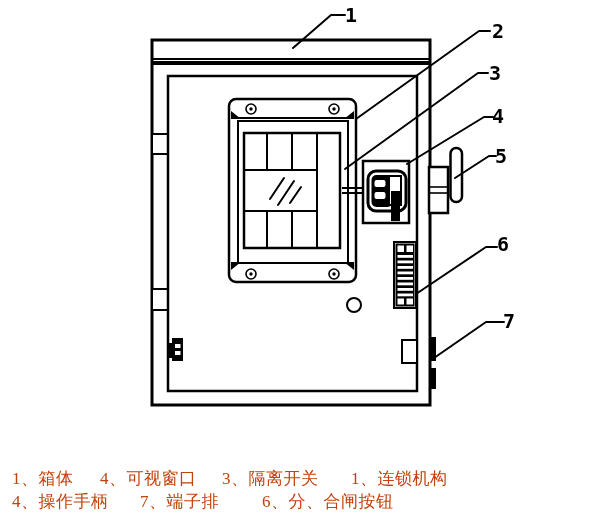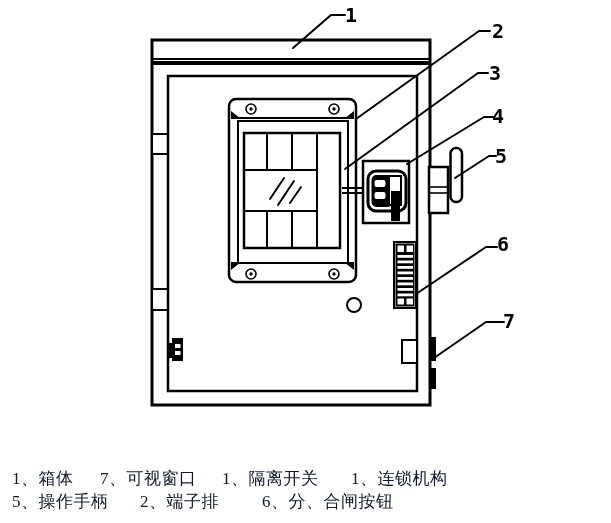--- a/index.html
+++ b/index.html
@@ -6,21 +6,21 @@
   .stage{
     position:relative;width:611px;height:523px;background:#ffffff;
     font-family:"Liberation Serif",serif;overflow:hidden;
   }
   .diagram-svg{position:absolute;left:0;top:0;}
   .callout{
     position:absolute;font-family:"DejaVu Sans Mono",monospace;
     font-size:20px;font-weight:700;color:#000;line-height:1;
   }
   .legend-item{
-    position:absolute;font-size:17px;color:#0f172a;white-space:nowrap;
+    position:absolute;font-size:17px;color:#c2410c;white-space:nowrap;
     font-family:"Liberation Serif",serif;line-height:1.2;letter-spacing:0.5px;
   }
 </style>
 </head>
 <body>
 
 <div class="stage">
 
   <svg class="diagram-svg" width="611" height="523" viewBox="0 0 611 523">
 
@@ -144,21 +144,21 @@
   <span class="callout" style="left:345px;top:5px">1</span>
   <span class="callout" style="left:492px;top:21px">2</span>
   <span class="callout" style="left:489px;top:63px">3</span>
   <span class="callout" style="left:492px;top:106px">4</span>
   <span class="callout" style="left:495px;top:146px">5</span>
   <span class="callout" style="left:497px;top:234px">6</span>
   <span class="callout" style="left:503px;top:311px">7</span>
 
   <div>
     <span class="legend-item" style="left:12px;top:469px">1、箱体</span>
-    <span class="legend-item" style="left:100px;top:469px">7、可视窗口</span>
-    <span class="legend-item" style="left:222px;top:469px">1、隔离开关</span>
+    <span class="legend-item" style="left:100px;top:469px">4、可视窗口</span>
+    <span class="legend-item" style="left:222px;top:469px">3、隔离开关</span>
     <span class="legend-item" style="left:351px;top:469px">1、连锁机构</span>
-    <span class="legend-item" style="left:12px;top:492px">5、操作手柄</span>
-    <span class="legend-item" style="left:140px;top:492px">2、端子排</span>
+    <span class="legend-item" style="left:12px;top:492px">4、操作手柄</span>
+    <span class="legend-item" style="left:140px;top:492px">7、端子排</span>
     <span class="legend-item" style="left:262px;top:492px">6、分、合闸按钮</span>
   </div>
 
 </div>
 
 </body></html>

